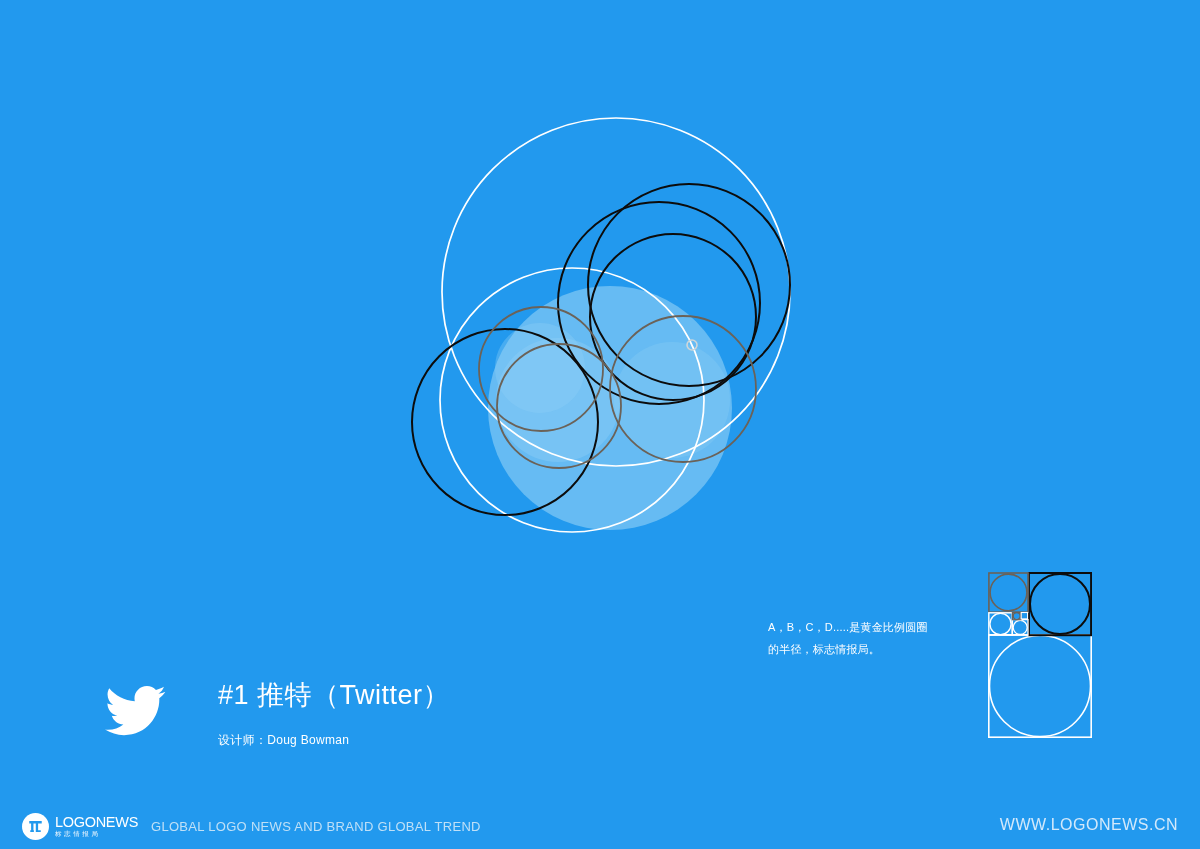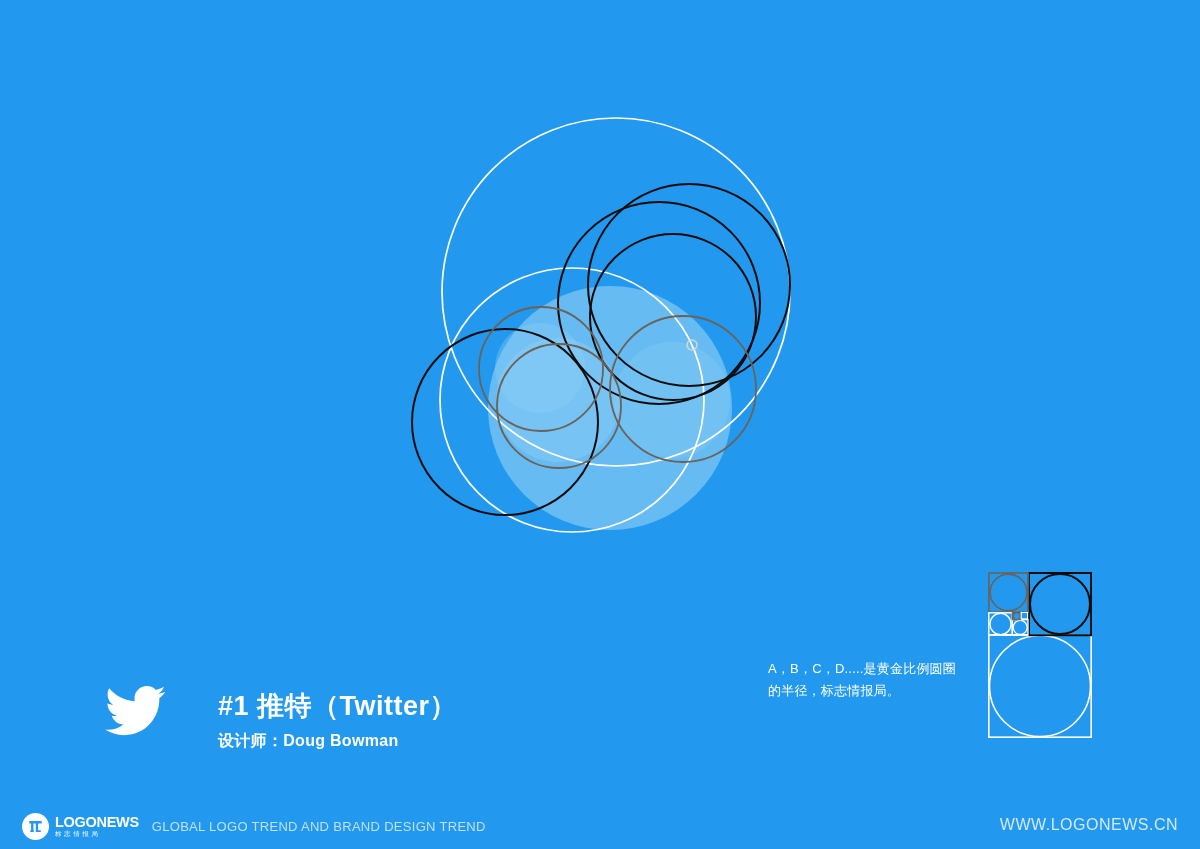--- a/index.html
+++ b/index.html
@@ -47,43 +47,42 @@
     width: 62px;
     height: 56px;
   }
   #title-text-wrap {
     position: absolute;
     left: 114px;
     top: 0px;
   }
   #main-title {
     font-size: 27px;
-    font-weight: bold;
+    font-weight: normal;
     color: #ffffff;
     letter-spacing: 0.5px;
     line-height: 38px;
     white-space: nowrap;
-    margin-top: 11px;
   }
   #designer-line {
-    margin-top: 6px;
-    font-size: 16px;
-    font-weight: bold;
+    margin-top: 18px;
+    font-size: 12px;
+    font-weight: normal;
     color: #ffffff;
     letter-spacing: 0.3px;
     white-space: nowrap;
   }
 
   
   #note-block {
     position: absolute;
     left: 768px;
-    top: 658px;
+    top: 616px;
     width: 196px;
-    font-size: 13px;
+    font-size: 11px;
     color: #ffffff;
     line-height: 22px;
     letter-spacing: 0.2px;
   }
   #note-block div { white-space: nowrap; }
 
   
   #golden-key {
     position: absolute;
     left: 988px;
@@ -120,21 +119,21 @@
     justify-content: center;
   }
   #logo-wordmark {
     margin-left: 6px;
     display: flex;
     flex-direction: column;
     line-height: 1;
   }
   #logo-word-main {
     font-size: 14.5px;
-    font-weight: bold;
+    font-weight: normal;
     color: #ffffff;
     letter-spacing: -0.3px;
   }
   #logo-word-sub {
     font-size: 6.5px;
     color: #ffffff;
     letter-spacing: 2.6px;
     margin-top: 2px;
     opacity: 0.95;
   }
@@ -240,18 +239,18 @@
       <div id="logo-badge">
         <svg viewBox="0 0 24 24" width="17" height="17" xmlns="http://www.w3.org/2000/svg">
           <path fill="#2299ee" d="M3.2 4.4h17.6v3.3h-5.1v11.9h-3.3V7.7H9.1v11.9H5.8V7.7H3.2z"></path>
           <path fill="#2299ee" d="M4.6 17.2h5.0v2.4h-5.0zM14.4 17.2h5.0v2.4h-5.0z"></path>
         </svg>
       </div>
       <div id="logo-wordmark">
         <span id="logo-word-main">LOGONEWS</span>
         <span id="logo-word-sub">标志情报局</span>
       </div>
-      <div id="footer-tagline">GLOBAL LOGO TREND AND BRAND DESIGN TREND</div>
+      <div id="footer-tagline">GLOBAL LOGO NEWS AND BRAND GLOBAL TREND</div>
     </div>
     <div id="footer-url">WWW.LOGONEWS.CN</div>
   </div>
 
 </div>
 
 </body></html>

